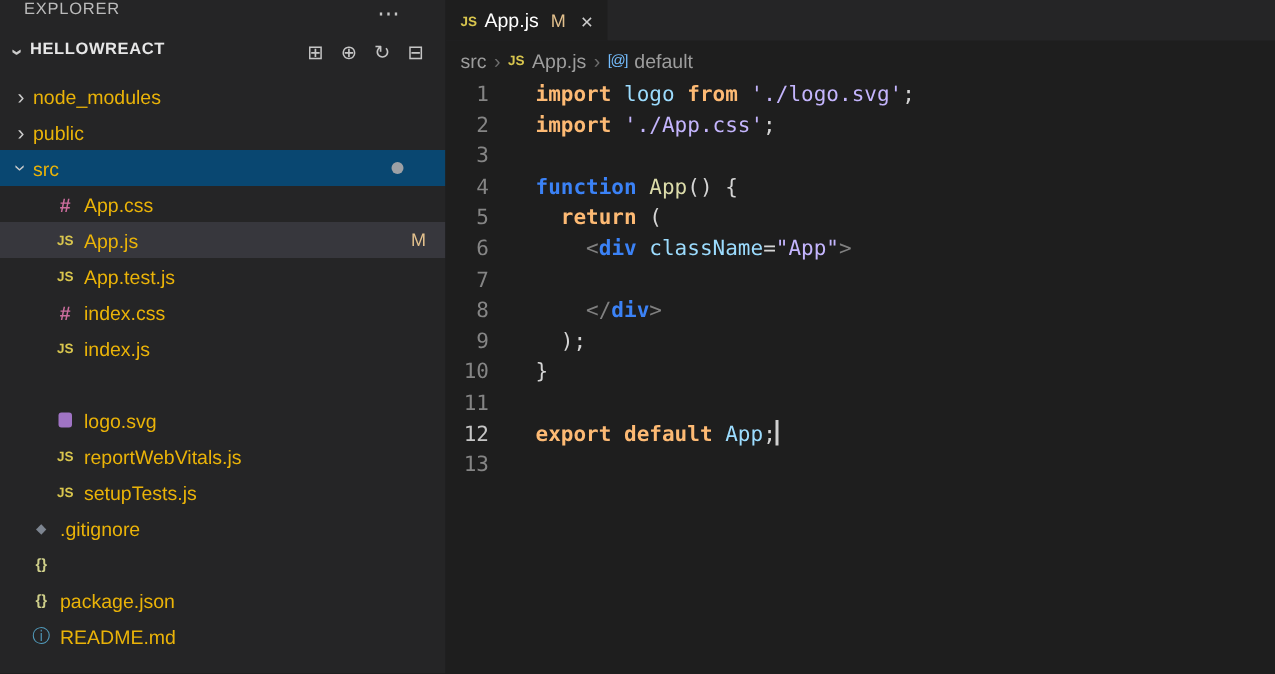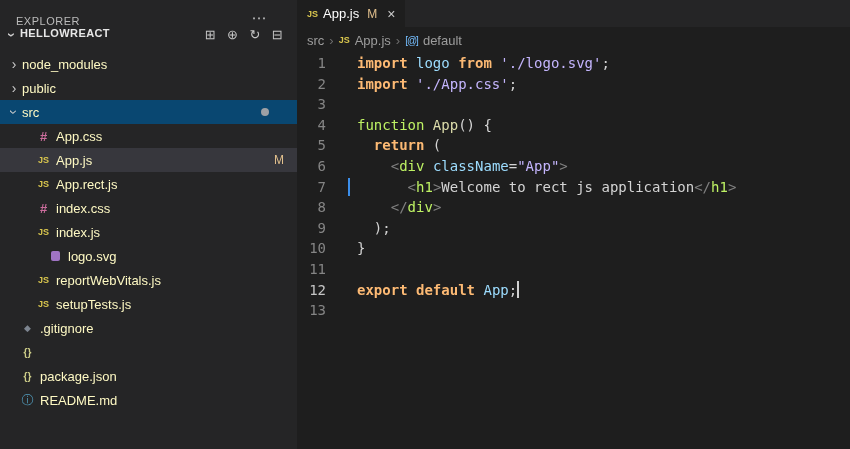--- a/index.html
+++ b/index.html
@@ -2,36 +2,36 @@
 <html><head>
 <meta charset="utf-8">
 <style>
   * { box-sizing: border-box; margin: 0; padding: 0; }
   html, body { width: 850px; height: 449px; overflow: hidden; }
   body { background: #1e1e1e; font-family: "Liberation Sans", sans-serif; }
   .app { display: flex; width: 850px; height: 449px; }
 
   
   .sidebar { width: 297px; flex-shrink: 0; background: #252526; color: #cccccc; overflow: hidden; }
-  .sb-header { height: 27px; display: flex; align-items: flex-end; justify-content: space-between;
+  .sb-header { height: 27px; display: flex; align-items: flex-start; justify-content: space-between;
                padding: 0 30px 0 16px; color: #bbbbbb; font-size: 11px; letter-spacing: .5px; }
   .sb-more { color: #c5c5c5; font-size: 15px; cursor: pointer; }
   .proj-row { height: 25px; display: flex; align-items: flex-start; padding: 0 14px 0 4px;
               font-size: 11px; font-weight: bold; color: #e7e7e7; letter-spacing: .4px; }
   .proj-actions { margin-left: auto; display: flex; gap: 11px; color: #c5c5c5;
                   font-size: 13px; font-weight: normal; }
   .proj-actions .act { cursor: pointer; }
   .chevron { display: inline-block; width: 16px; text-align: center; font-size: 14px;
              color: #cccccc; flex-shrink: 0; }
   .chevron.exp { transform: rotate(90deg); }
   .tree-row { height: 24px; display: flex; align-items: center; font-size: 13px;
               color: #cccccc; cursor: pointer; white-space: nowrap; }
   .sel-blue { background: #094771; }
   .sel-gray { background: #37373d; }
-  .tlabel { color: #fef9c3; text-align: right; }
+  .tlabel { color: #eab308; text-align: right; }
   .ficon { width: 15px; display: inline-flex; justify-content: center; align-items: center;
            margin-right: 5px; flex-shrink: 0; }
   .ficon-css { color: #cc6d9d; font-size: 13px; font-weight: bold; }
   .ficon-js  { color: #d9c64e; font-size: 9px; font-weight: bold; }
   .ficon-json{ color: #cfcf8a; font-size: 10px; font-weight: bold; }
   .ficon-git { color: #7d8590; font-size: 9px; }
   .ficon-info{ color: #519aba; font-size: 12px; }
   .svgbox { width: 9px; height: 10px; background: #a074c4; border-radius: 2px; display: inline-block; }
   .badge { margin-left: auto; }
   .mbadge { color: #e2c08d; font-size: 12px; margin-right: 13px; }
@@ -55,21 +55,21 @@
           flex: 1; overflow: hidden; }
   .code-line { display: flex; white-space: pre; }
   .ln { width: 46px; text-align: right; padding-right: 17px; color: #858585; flex-shrink: 0; }
   .ln.active { color: #c6c6c6; }
   .lc { position: relative; padding-left: 14px; }
   .leftbar { position: absolute; left: 5px; top: 1px; bottom: 1px; width: 2px; background: #3b8eea; }
   .cursor { display: inline-block; width: 1.5px; height: 17px; background: #d0d0d0;
             vertical-align: -3px; }
 
   .tk-kp { color: #fdba74; font-weight: bold; }  
-  .tk-kb { color: #bef264; }  
+  .tk-kb { color: #3b82f6; font-weight: bold; }  
   .tk-st { color: #c4b5fd; text-align: center; }  
   .tk-vr { color: #9cdcfe; }  
   .tk-fn { color: #dcdcaa; }  
   .tk-pu { color: #808080; }  
   .tk-pl { color: #d4d4d4; }  
 </style>
 </head>
 <body>
 
 <div class="app">
@@ -107,31 +107,31 @@
           <span class="ficon ficon-css">#</span>
           <span class="tlabel">App.css</span>
         </div>
         <div class="tree-row sel-gray" style="padding-left: 36px;">
           <span class="ficon ficon-js">JS</span>
           <span class="tlabel">App.js</span>
           <span class="badge mbadge">M</span>
         </div>
         <div class="tree-row" style="padding-left: 36px;">
           <span class="ficon ficon-js">JS</span>
-          <span class="tlabel">App.rect.js</span>
+          <span class="tlabel">App.test.js</span>
         </div>
         <div class="tree-row" style="padding-left: 36px;">
           <span class="ficon ficon-css">#</span>
           <span class="tlabel">index.css</span>
         </div>
         <div class="tree-row" style="padding-left: 36px;">
           <span class="ficon ficon-js">JS</span>
           <span class="tlabel">index.js</span>
         </div>
-        <div class="tree-row" style="padding-left: 48px;">
+        <div class="tree-row" style="padding-left: 36px; margin-top: 24px;">
           <span class="ficon ficon-svg">
             <span class="svgbox"></span>
           </span>
           <span class="tlabel">logo.svg</span>
         </div>
         <div class="tree-row" style="padding-left: 36px;">
           <span class="ficon ficon-js">JS</span>
           <span class="tlabel">reportWebVitals.js</span>
         </div>
         <div class="tree-row" style="padding-left: 36px;">
@@ -180,21 +180,21 @@
           <span>default</span>
         </span>
       </div>
     <div class="code" id="code">
         <div class="code-line"><span class="ln">1</span><span class="lc"><span class="tk-kp">import </span><span class="tk-vr">logo </span><span class="tk-kp">from </span><span class="tk-st">'./logo.svg'</span><span class="tk-pl">;</span></span></div>
         <div class="code-line"><span class="ln">2</span><span class="lc"><span class="tk-kp">import </span><span class="tk-st">'./App.css'</span><span class="tk-pl">;</span></span></div>
         <div class="code-line"><span class="ln">3</span><span class="lc"></span></div>
         <div class="code-line"><span class="ln">4</span><span class="lc"><span class="tk-kb">function </span><span class="tk-fn">App</span><span class="tk-pl">() {</span></span></div>
         <div class="code-line"><span class="ln">5</span><span class="lc"><span class="tk-pl">  </span><span class="tk-kp">return</span><span class="tk-pl"> (</span></span></div>
         <div class="code-line"><span class="ln">6</span><span class="lc"><span class="tk-pl">    </span><span class="tk-pu">&lt;</span><span class="tk-kb">div</span><span class="tk-pl"> </span><span class="tk-vr">className</span><span class="tk-pl">=</span><span class="tk-st">"App"</span><span class="tk-pu">&gt;</span></span></div>
-        <div class="code-line"><span class="ln">7</span><span class="lc"><span class="leftbar"></span><span class="tk-pl">      </span><span class="tk-pu">&lt;</span><span class="tk-kb">h1</span><span class="tk-pu">&gt;</span><span class="tk-pl">Welcome to rect js application</span><span class="tk-pu">&lt;/</span><span class="tk-kb">h1</span><span class="tk-pu">&gt;</span></span></div>
+        <div class="code-line"><span class="ln">7</span></div>
         <div class="code-line"><span class="ln">8</span><span class="lc"><span class="tk-pl">    </span><span class="tk-pu">&lt;/</span><span class="tk-kb">div</span><span class="tk-pu">&gt;</span></span></div>
         <div class="code-line"><span class="ln">9</span><span class="lc"><span class="tk-pl">  );</span></span></div>
         <div class="code-line"><span class="ln">10</span><span class="lc"><span class="tk-pl">}</span></span></div>
         <div class="code-line"><span class="ln">11</span><span class="lc"></span></div>
         <div class="code-line"><span class="ln active">12</span><span class="lc"><span class="tk-kp">export</span><span class="tk-pl"> </span><span class="tk-kp">default</span><span class="tk-pl"> </span><span class="tk-vr">App</span><span class="tk-pl">;</span><span class="cursor"></span></span></div>
         <div class="code-line"><span class="ln">13</span><span class="lc"></span></div>
       </div>
   </main>
 
 </div>

